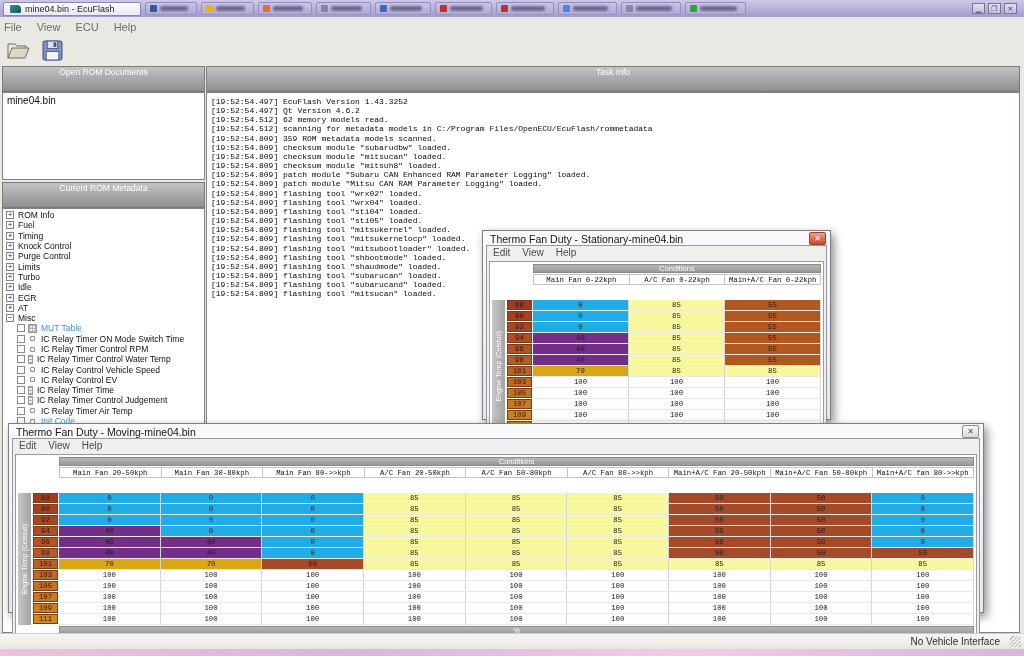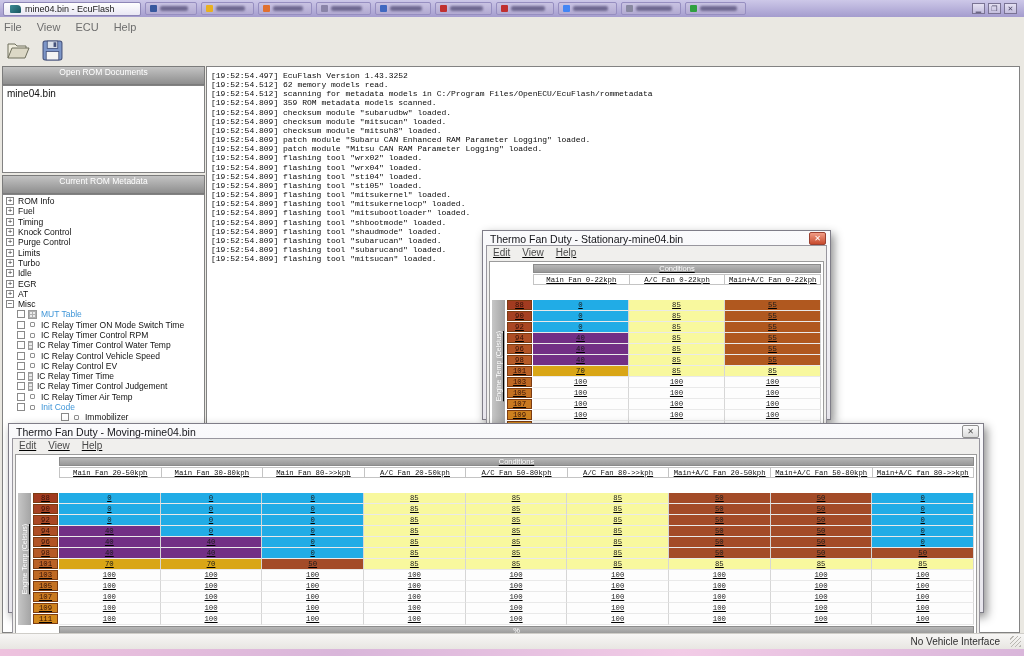--- a/index.html
+++ b/index.html
@@ -23,21 +23,21 @@
   .win-btns{margin-left:auto;display:flex;gap:3px;padding-right:4px;}
   .win-btn{width:13px;height:11px;border:1px solid #7a7394;background:linear-gradient(#e4e0f2,#c4bede);
     color:#4e4868;font-size:7px;line-height:10px;text-align:center;box-sizing:border-box;}
 
   
   .menubar{position:absolute;left:4px;top:21px;display:flex;gap:15px;font-size:11px;color:#6e6e6e;}
   .menubar span{cursor:default;}
   .toolbar{position:absolute;left:5px;top:37px;display:flex;gap:8px;}
   .toolbtn{width:26px;height:26px;display:flex;align-items:center;justify-content:center;}
 
-  .panel-hdr{height:19px;background:linear-gradient(#c3c3c3,#8e8e8e);border:1px solid #7b7b7b;
+  .panel-hdr{height:26px;background:linear-gradient(#c3c3c3,#8e8e8e);border:1px solid #7b7b7b;
     color:#fff;font-size:8.5px;line-height:10px;text-align:center;box-sizing:border-box;}
   .sunken{border:1px solid #828282;background:#fff;box-sizing:border-box;}
 
   
   .left-col{position:absolute;left:2px;top:66px;width:203px;bottom:23px;display:flex;
     flex-direction:column;z-index:5;}
   .doc-list{height:88px;margin-bottom:2px;}
   .doc-item{font-size:10px;color:#111;padding:2px 4px;}
   .tree{flex:1;overflow:hidden;padding-top:1px;}
   .tree-row{height:10.3px;display:flex;align-items:center;font-size:8.5px;color:#111;
@@ -70,21 +70,21 @@
   .fan-window{position:absolute;background:linear-gradient(#fafafc,#e7e5ec);
     border:1px solid #7f7d88;box-shadow:3px 4px 9px rgba(0,0,0,.45);
     box-sizing:border-box;display:flex;flex-direction:column;padding:1px 3px 3px 3px;}
   .fw-titlebar{height:16px;display:flex;align-items:center;padding:0 1px 0 4px;}
   .fw-title{flex:1;font-size:10.5px;color:#15151a;white-space:nowrap;overflow:hidden;}
   .fw-close{width:17px;height:13px;border:1px solid #9a4030;border-radius:2px;
     background:linear-gradient(#f19d86,#c74a2d);color:#fff;font-size:8px;line-height:11px;
     text-align:center;box-sizing:border-box;flex:none;}
   .fw-close.inactive{border-color:#8f8f8f;background:linear-gradient(#fbfbfb,#dcdcdc);color:#555;}
   .fw-body{flex:1;border:1px solid #98969e;background:#f0efed;display:flex;
-    flex-direction:column;box-sizing:border-box;text-decoration:underline;}
+    flex-direction:column;box-sizing:border-box;}
   .fw-menubar{height:13px;display:flex;gap:12px;font-size:10px;color:#4a4a4a;
     padding:1px 6px 0 6px;flex:none;}
   .fw-content{flex:1;margin:1px 2px 2px 2px;border:1px solid #9b9b9b;background:#fff;
     box-sizing:border-box;display:flex;flex-direction:column;padding:2px;}
 
   .ft-cond,.ft-pct{height:9px;margin-left:41px;background:linear-gradient(#b7b7b7,#989898);
     border:1px solid #8b8b8b;color:#fff;font-size:7.5px;line-height:8px;text-align:center;
     box-sizing:border-box;flex:none;}
   .ft-hdrs{display:flex;margin-left:41px;height:11px;margin-top:1px;flex:none;}
   .ft-hcell{flex:1;border:1px solid #c4c4c4;border-left:none;background:#fff;
@@ -309,22 +309,24 @@
       </div>
       <div class="tree-row" style="padding-left: 14px;">
         <span class="chk checked"></span>
         <span class="ic ic-grid blue"></span>
         <span>Thermo Fan Misc - Stationary</span>
       </div>
     </div>
 </div>
 
 <div class="right-col">
+  <div class="panel-hdr">Task Info</div>
   <div class="sunken log-area" id="task-log">
       <div class="log-line">[19:52:54.497] EcuFlash Version 1.43.3252</div>
+      <div class="log-line">[19:52:54.497] Qt Version 4.6.2</div>
       <div class="log-line">[19:52:54.512] 62 memory models read.</div>
       <div class="log-line">[19:52:54.512] scanning for metadata models in C:/Program Files/OpenECU/EcuFlash/rommetadata</div>
       <div class="log-line">[19:52:54.809] 359 ROM metadata models scanned.</div>
       <div class="log-line">[19:52:54.809] checksum module "subarudbw" loaded.</div>
       <div class="log-line">[19:52:54.809] checksum module "mitsucan" loaded.</div>
       <div class="log-line">[19:52:54.809] checksum module "mitsuh8" loaded.</div>
       <div class="log-line">[19:52:54.809] patch module "Subaru CAN Enhanced RAM Parameter Logging" loaded.</div>
       <div class="log-line">[19:52:54.809] patch module "Mitsu CAN RAM Parameter Logging" loaded.</div>
       <div class="log-line">[19:52:54.809] flashing tool "wrx02" loaded.</div>
       <div class="log-line">[19:52:54.809] flashing tool "wrx04" loaded.</div>

